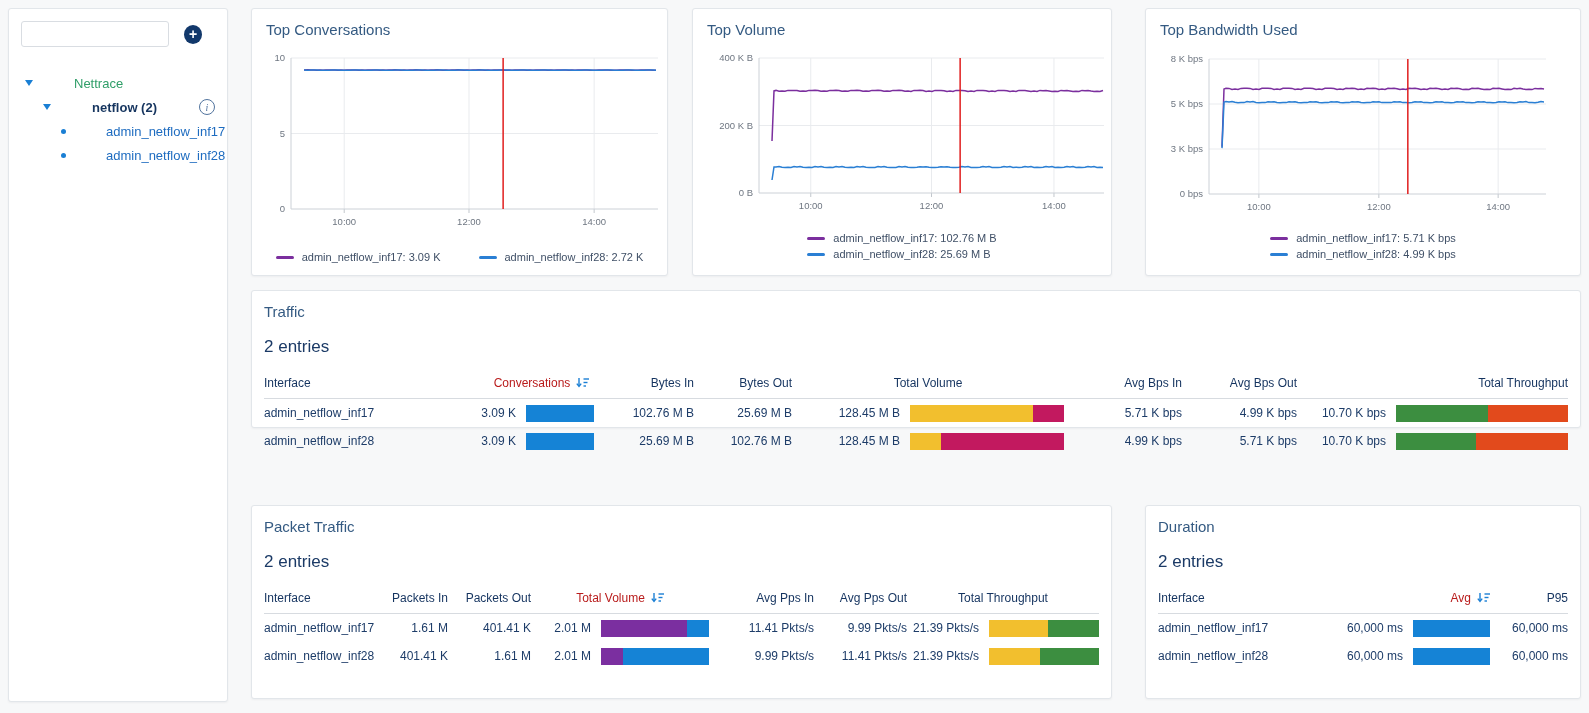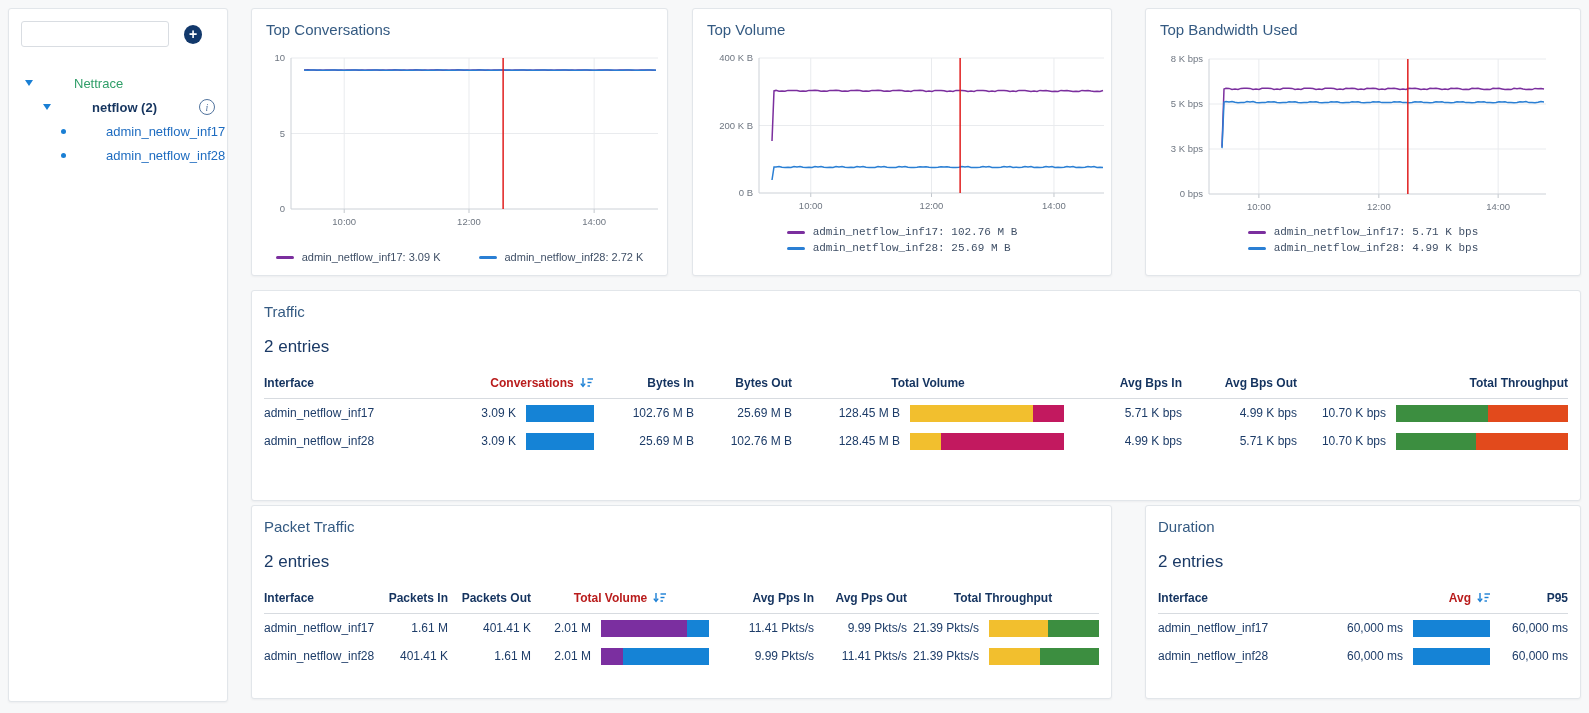--- a/index.html
+++ b/index.html
@@ -20,30 +20,30 @@
   .root-label{color:#2f9e68;}
   .group-label{color:#16355f;font-weight:bold;}
   .leaf-dot{width:5px;height:5px;border-radius:50%;background:#1a7fd4;margin-right:6px;flex:none;}
   .leaf-label{color:#1e6cc0;white-space:nowrap;}
   .info-icon{width:14px;height:14px;border:1px solid #52749e;border-radius:50%;color:#52749e;font-family:"Liberation Serif",serif;font-style:italic;font-size:10px;display:flex;align-items:center;justify-content:center;margin-left:auto;flex:none;cursor:pointer;}
 
   
   .chart-title{position:absolute;left:14px;top:12px;font-size:15px;color:#345a82;}
   .legend{position:absolute;left:0;right:0;bottom:10px;font-size:11px;color:#3f4f66;}
   .legend.inline{display:flex;justify-content:center;gap:38px;}
-  .legend.stack{text-align:center;bottom:19px;font-family:Liberation Mono, monospace;}
+  .legend.stack{text-align:center;bottom:13px;}
   .legend-inner{display:inline-block;text-align:left;}
   .legend-item{display:flex;align-items:center;gap:8px;line-height:16px;cursor:pointer;}
   .dash{width:18px;height:3px;border-radius:2px;flex:none;}
 
   
   .tcard{padding:10px 12px;}
   .t-title{font-size:15px;color:#345a82;margin-top:2px;}
   .t-entries{font-size:17px;color:#1b3a66;margin-top:17px;}
-  .t-head{display:grid;margin-top:19px;padding-bottom:8px;border-bottom:1px solid #d7dbe0;font-weight:bold;font-size:12px;color:#14335f;align-items:center;}
+  .t-head{display:grid;margin-top:19px;padding-bottom:8px;border-bottom:1px solid #d7dbe0;font-weight:normal;font-size:12px;color:#14335f;align-items:center;}
   .th{white-space:nowrap;cursor:pointer;}
   .th.sorted{color:#b91c1c;}
   .sort-icon{margin-left:6px;vertical-align:-1px;}
   .t-row{display:grid;height:28px;align-items:center;font-size:12px;color:#1d3c68;}
   .td{white-space:nowrap;}
   .td.bartext{display:flex;align-items:center;justify-content:flex-end;gap:10px;}
   .bt-bar{height:17px;display:flex;overflow:hidden;flex:none;}
   .seg{height:100%;display:block;}
 </style>
 </head>
@@ -171,21 +171,21 @@
     </svg>
     <div class="legend stack"><div class="legend-inner"><div class="legend-item">
           <span class="dash" style="background: rgb(123, 47, 158);"></span>
           <span>admin_netflow_inf17: 5.71 K bps</span>
         </div><div class="legend-item">
           <span class="dash" style="background: rgb(42, 127, 212);"></span>
           <span>admin_netflow_inf28: 4.99 K bps</span>
         </div></div></div>
 </div>
 
-<div class="card tcard" style="left:251px;top:290px;width:1330px;height:211px">
+<div class="card tcard" style="left:251px;top:290px;width:1330px;height:138px">
   <div class="t-title">Traffic</div>
   <div class="t-entries">2 entries</div>
   <div>
       <div class="t-head" style="grid-template-columns: 225px 105px 100px 98px 272px 118px 115px 1fr;">
         <span class="th" style="text-align: left;"><span>Interface</span></span>
         <span class="th sorted" style="text-align: center;"><span>Conversations</span><svg width="13" height="11" viewBox="0 0 13 11" class="sort-icon">
             <g stroke="#1a7fd4" stroke-width="1.4" fill="none">
               <line x1="3" y1="1" x2="3" y2="9"></line>
               <polyline points="0.8,6.6 3,9.4 5.2,6.6"></polyline>
               <line x1="7.5" y1="2" x2="13" y2="2"></line>

